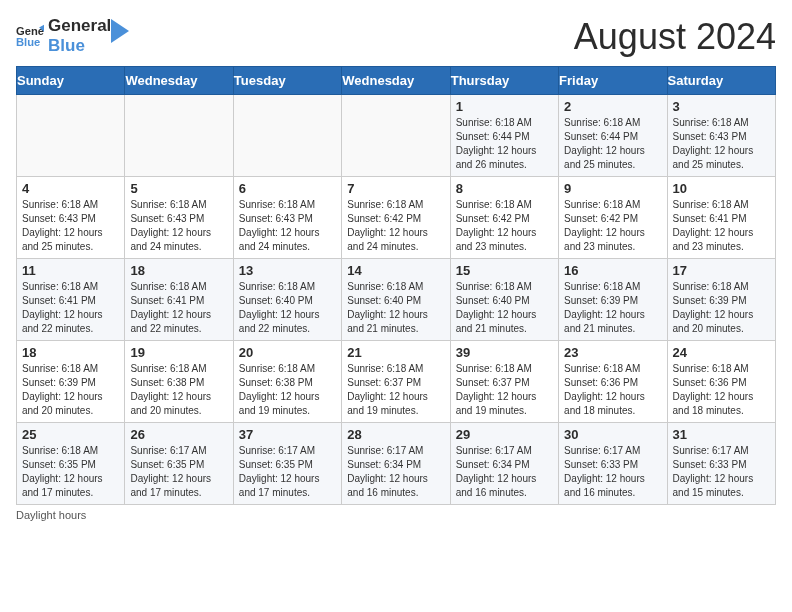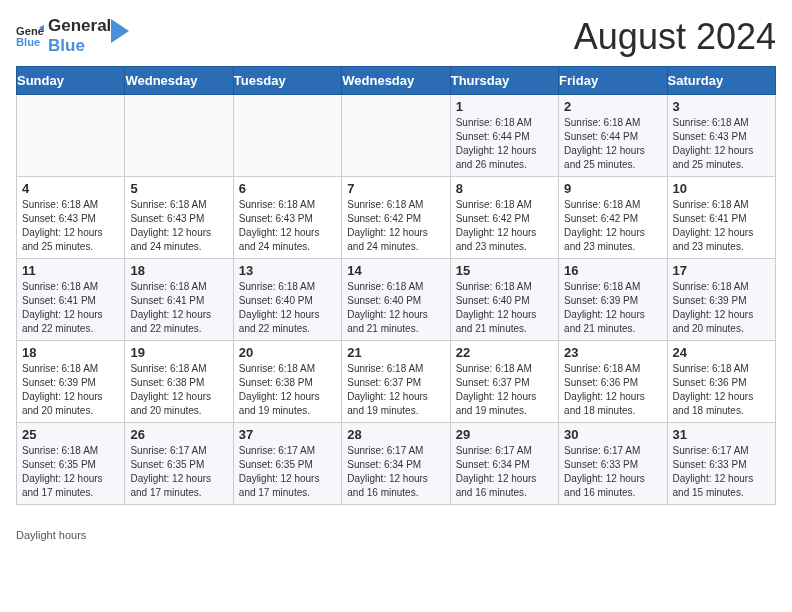--- a/index.html
+++ b/index.html
@@ -76,21 +76,21 @@
     }
     .day-info {
       font-size: 10px;
       line-height: 1.4;
       color: #333;
     }
     .empty-cell {
       background: #f9f9f9 !important;
     }
     .footer-note {
-      margin-top: 24px;
+      margin-top: 4px;
       font-size: 11px;
       color: #555;
     }
   </style>
 </head>
 <body>
 
 <div class="header">
   <div class="logo">
     <svg class="logo-icon" viewBox="0 0 40 40" xmlns="http://www.w3.org/2000/svg">
@@ -213,21 +213,21 @@
         </td>
         <td>
           <span class="day-num">20</span>
           <div class="day-info">Sunrise: 6:18 AM<br>Sunset: 6:38 PM<br>Daylight: 12 hours<br>and 19 minutes.</div>
         </td>
         <td>
           <span class="day-num">21</span>
           <div class="day-info">Sunrise: 6:18 AM<br>Sunset: 6:37 PM<br>Daylight: 12 hours<br>and 19 minutes.</div>
         </td>
         <td>
-          <span class="day-num">22</span>
+          <span class="day-num">39</span>
           <div class="day-info">Sunrise: 6:18 AM<br>Sunset: 6:37 PM<br>Daylight: 12 hours<br>and 19 minutes.</div>
         </td>
         <td>
           <span class="day-num">23</span>
           <div class="day-info">Sunrise: 6:18 AM<br>Sunset: 6:36 PM<br>Daylight: 12 hours<br>and 18 minutes.</div>
         </td>
         <td>
           <span class="day-num">24</span>
           <div class="day-info">Sunrise: 6:18 AM<br>Sunset: 6:36 PM<br>Daylight: 12 hours<br>and 18 minutes.</div>
         </td>

